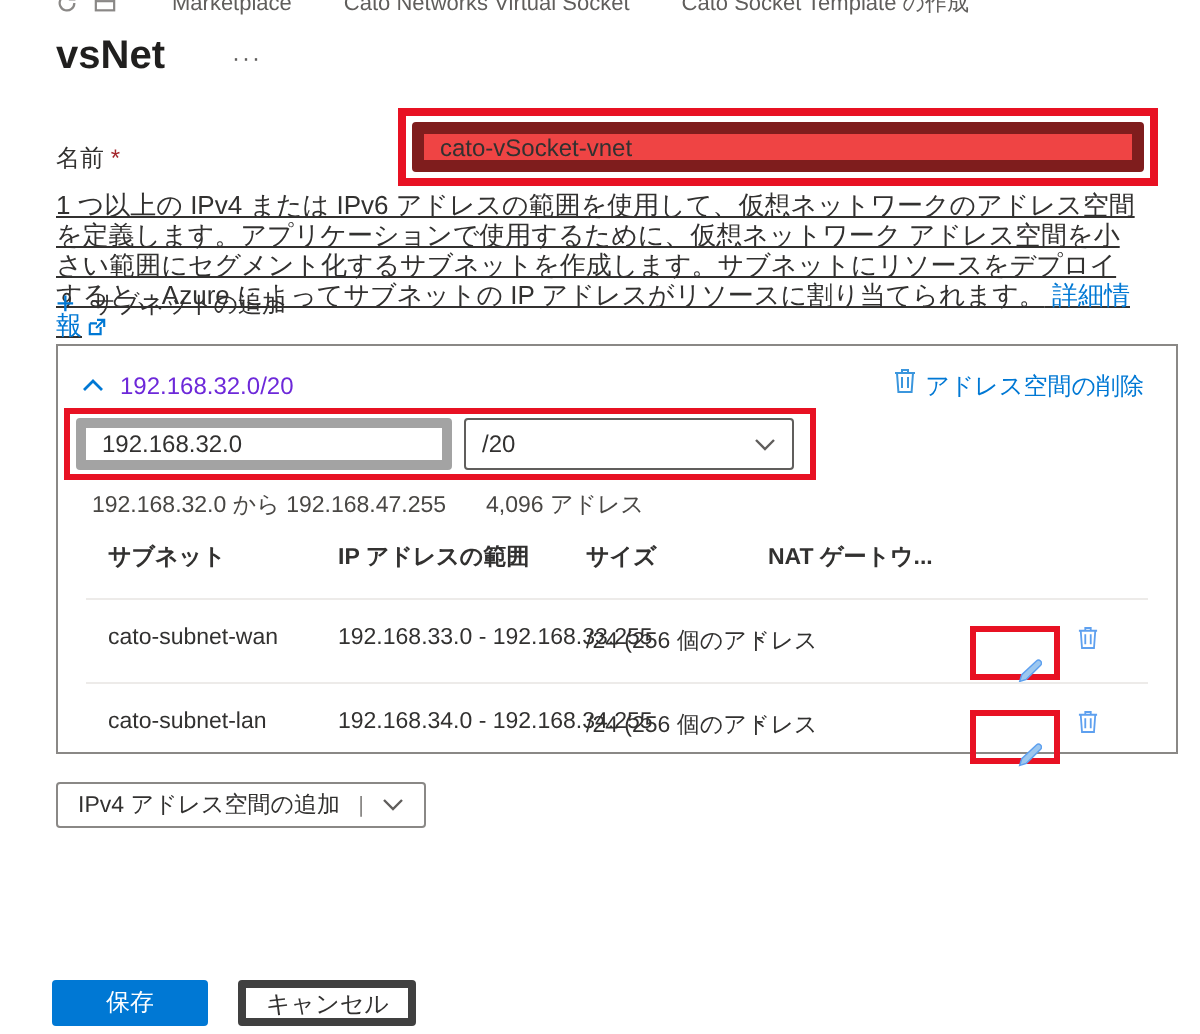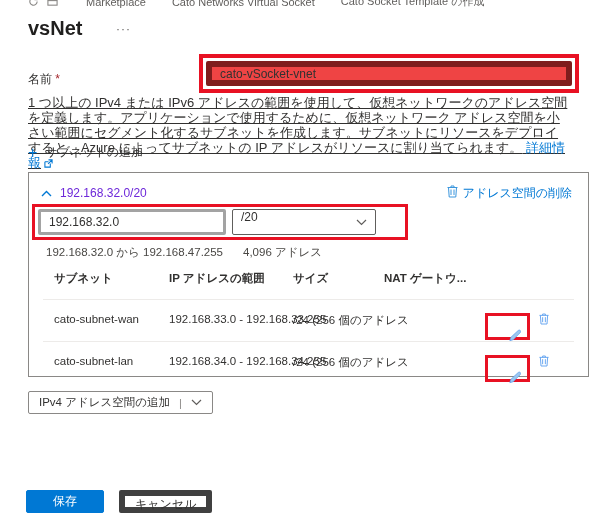--- a/index.html
+++ b/index.html
@@ -37,24 +37,24 @@
 
   
   .card { position:absolute; top:172px; left:28px; width:561px; height:205px; border:1px solid #8a8886; background:#fff; }
   .card-head { position:absolute; top:11px; left:12px; display:flex; align-items:center; gap:8px; }
   .cidr { font-size:12px; color:#6d28d9; }
   .delete-cmd { position:absolute; top:11px; right:16px; display:flex; align-items:center; gap:5px; cursor:pointer; }
   .delete-label { font-size:12px; color:#0078d4; }
 
   .space-hl { position:absolute; top:31px; left:3px; width:376px; height:36px; padding:2px 3px;
     border-width:3px; display:flex; gap:6px; }
-  .ip-input { width:188px; height:100%; border:3px solid #a3a3a3; border-radius:2px; font-size:12px;
+  .ip-input { width:188px; height:100%; border:5px solid #a3a3a3; border-radius:2px; font-size:12px;
     padding:0 8px; color:#323130; font-family:inherit; outline:none; }
-  .prefix-select { position:relative; width:144px; height:100%; border:1px solid #605e5c; border-radius:2px;
-    font-size:12px; color:#323130; display:flex; padding:0 8px; background:#fff; cursor:pointer; }
+  .prefix-select { position:relative; width:165px; height:100%; border:1px solid #605e5c; border-radius:2px;
+    font-size:12px; color:#323130; display:flex; align-items:center; padding:0 8px; background:#fff; cursor:pointer; }
   .prefix-select svg { position:absolute; right:8px; top:9px; }
 
   .helper { position:absolute; top:72px; left:17px; font-size:11.5px; color:#494744; }
   .helper-count { position:absolute; top:72px; left:214px; font-size:11.5px; color:#494744; }
 
   
   .thead { position:absolute; top:98px; left:0; width:100%; height:28px; }
   .thead span { position:absolute; font-size:11.5px; font-weight:700; color:#323130; white-space:nowrap; }
   .c1 { left:25px; } .c2 { left:140px; } .c3 { left:264px; } .c4 { left:355px; }
   .sep { position:absolute; left:14px; right:14px; height:0; border-top:1px solid #edebe9; }
@@ -72,21 +72,21 @@
   
   .ipv4-btn { position:absolute; top:391px; left:28px; height:23px; border:1px solid #8a8886; border-radius:2px;
     background:#fff; display:flex; align-items:center; gap:9px; padding:0 10px; cursor:pointer; }
   .ipv4-label { font-size:11.5px; color:#323130; }
   .ipv4-div { color:#8a8886; font-size:11px; }
 
   
   .footer { position:absolute; top:490px; left:26px; display:flex; gap:15px; }
   .btn-primary { min-width:56px; height:23px; background:#0078d4; color:#fff; border:1px solid #0078d4;
     border-radius:2px; font-size:12px; font-family:inherit; cursor:pointer; padding:0 26px; }
-  .btn-secondary { min-width:77px; height:23px; background:#fff; color:#323130; border:6px solid #404040;
+  .btn-secondary { min-width:77px; height:23px; background:#fff; color:#323130; border:4px solid #404040;
     border-radius:2px; font-size:12px; font-family:inherit; cursor:pointer; padding:0 10px; }
 </style>
 </head>
 <body>
 
 <div class="stage">
 
   <div class="breadcrumb">
     <span class="crumb-icons">
       <span>

